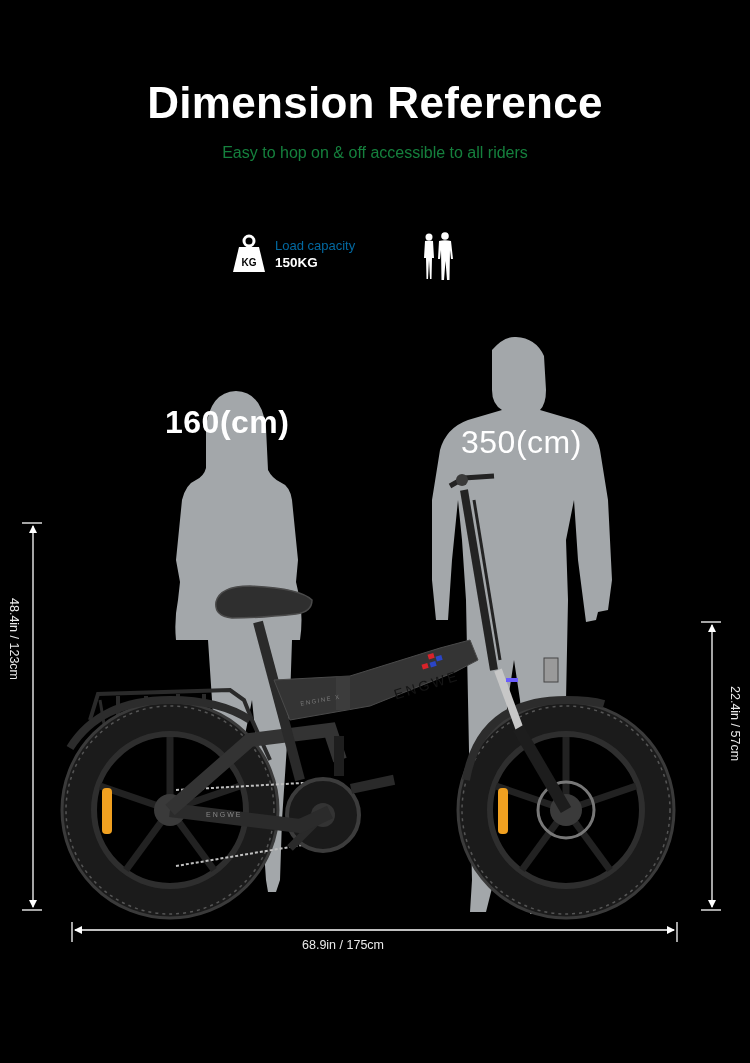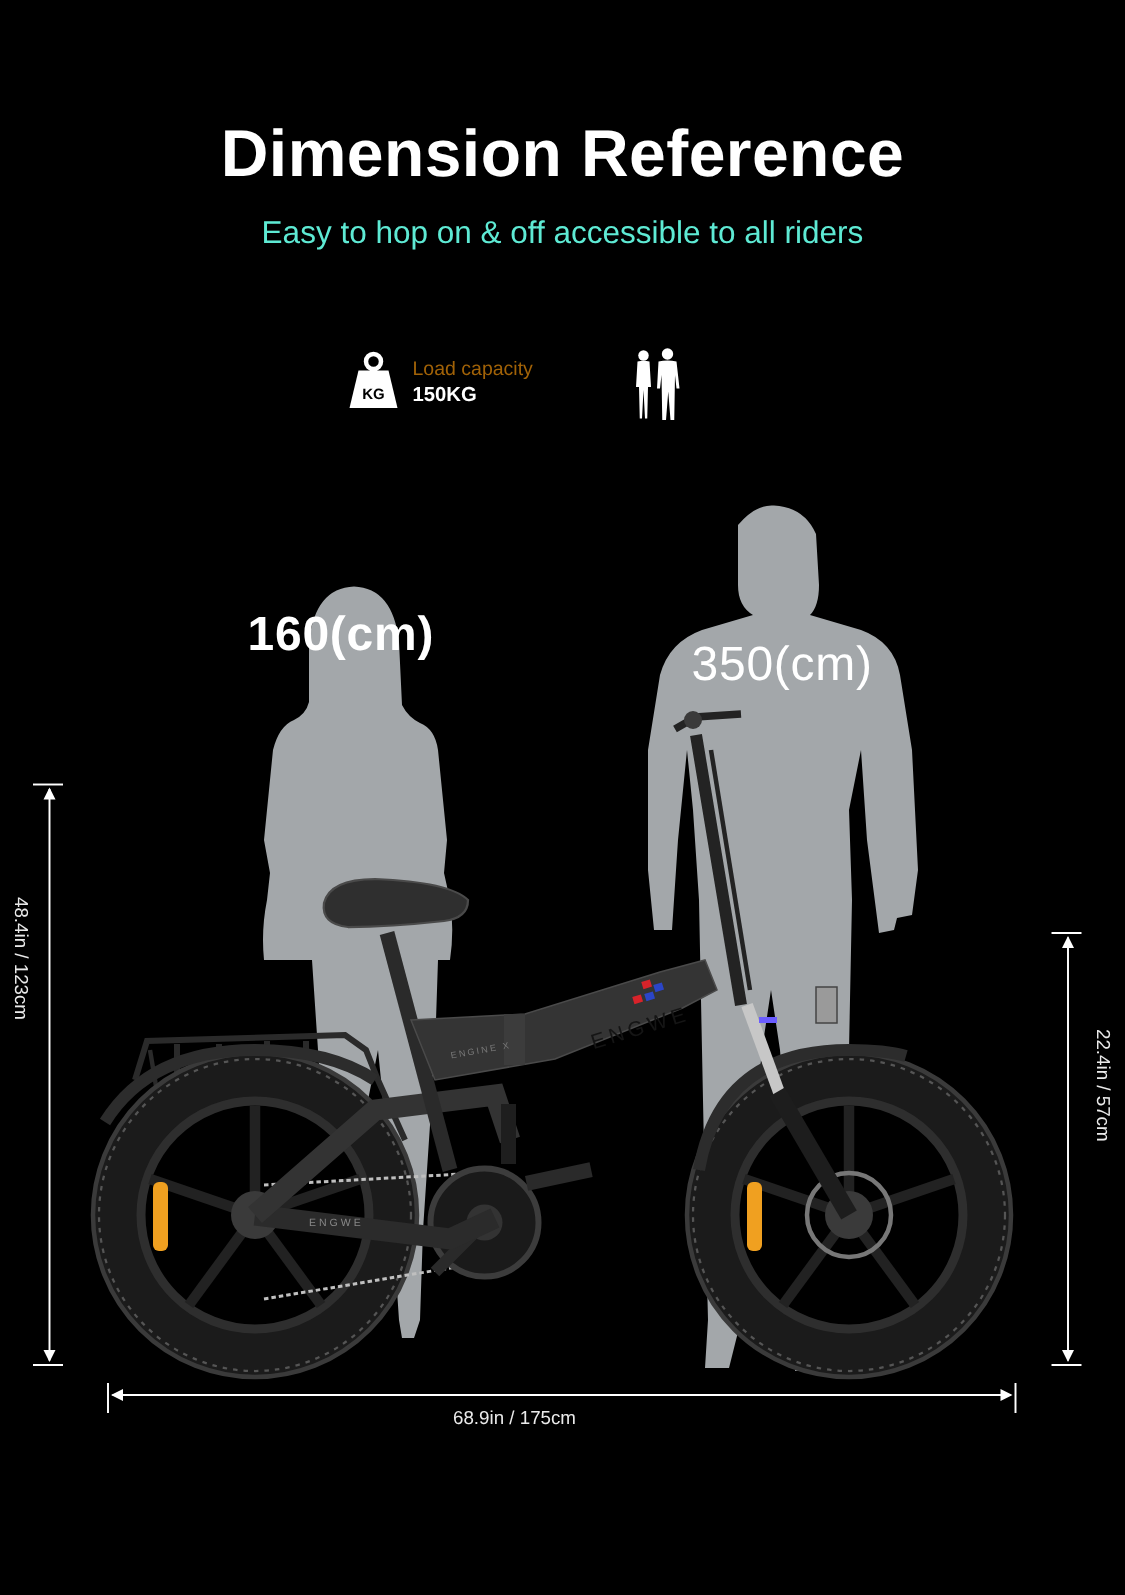--- a/index.html
+++ b/index.html
@@ -1,22 +1,22 @@
 <!DOCTYPE html>
 <html><head>
 <meta charset="utf-8">
 <style>
   html, body { margin:0; padding:0; background:#000; }
   body { width:750px; height:1063px; position:relative; overflow:hidden; font-family:"Liberation Sans", sans-serif; color:#fff; }
   .abs { position:absolute; }
   .title { left:0; width:750px; top:78px; text-align:center; font-size:44px; font-weight:bold; letter-spacing:0.3px; }
-  .subtitle { left:0; width:750px; top:144px; text-align:center; font-size:21px; font-weight:normal; color:#5eead4; }
+  .subtitle { left:0; width:750px; top:144px; text-align:center; font-size:16px; font-weight:normal; color:#15803d; }
   .spec { display:flex; align-items:center; }
   .spec .txt { display:flex; flex-direction:column; margin-left:8px; }
-  .spec .lbl { font-size:13px; line-height:17px; color:#a16207; }
+  .spec .lbl { font-size:13px; line-height:17px; color:#0369a1; }
   .spec .val { font-size:13.5px; font-weight:bold; line-height:17px; }
   .spec .val small { font-size:10px; font-weight:bold; }
   .height-label { font-size:32px; color:#fff; letter-spacing:0.5px; }
   .dim-text { font-size:12.5px; color:#eaeaea; white-space:nowrap; }
   .vtext-l { transform-origin:left top; transform:rotate(90deg); }
   .vtext-r { transform-origin:left top; transform:rotate(90deg); }
 </style>
 </head>
 <body>
 

